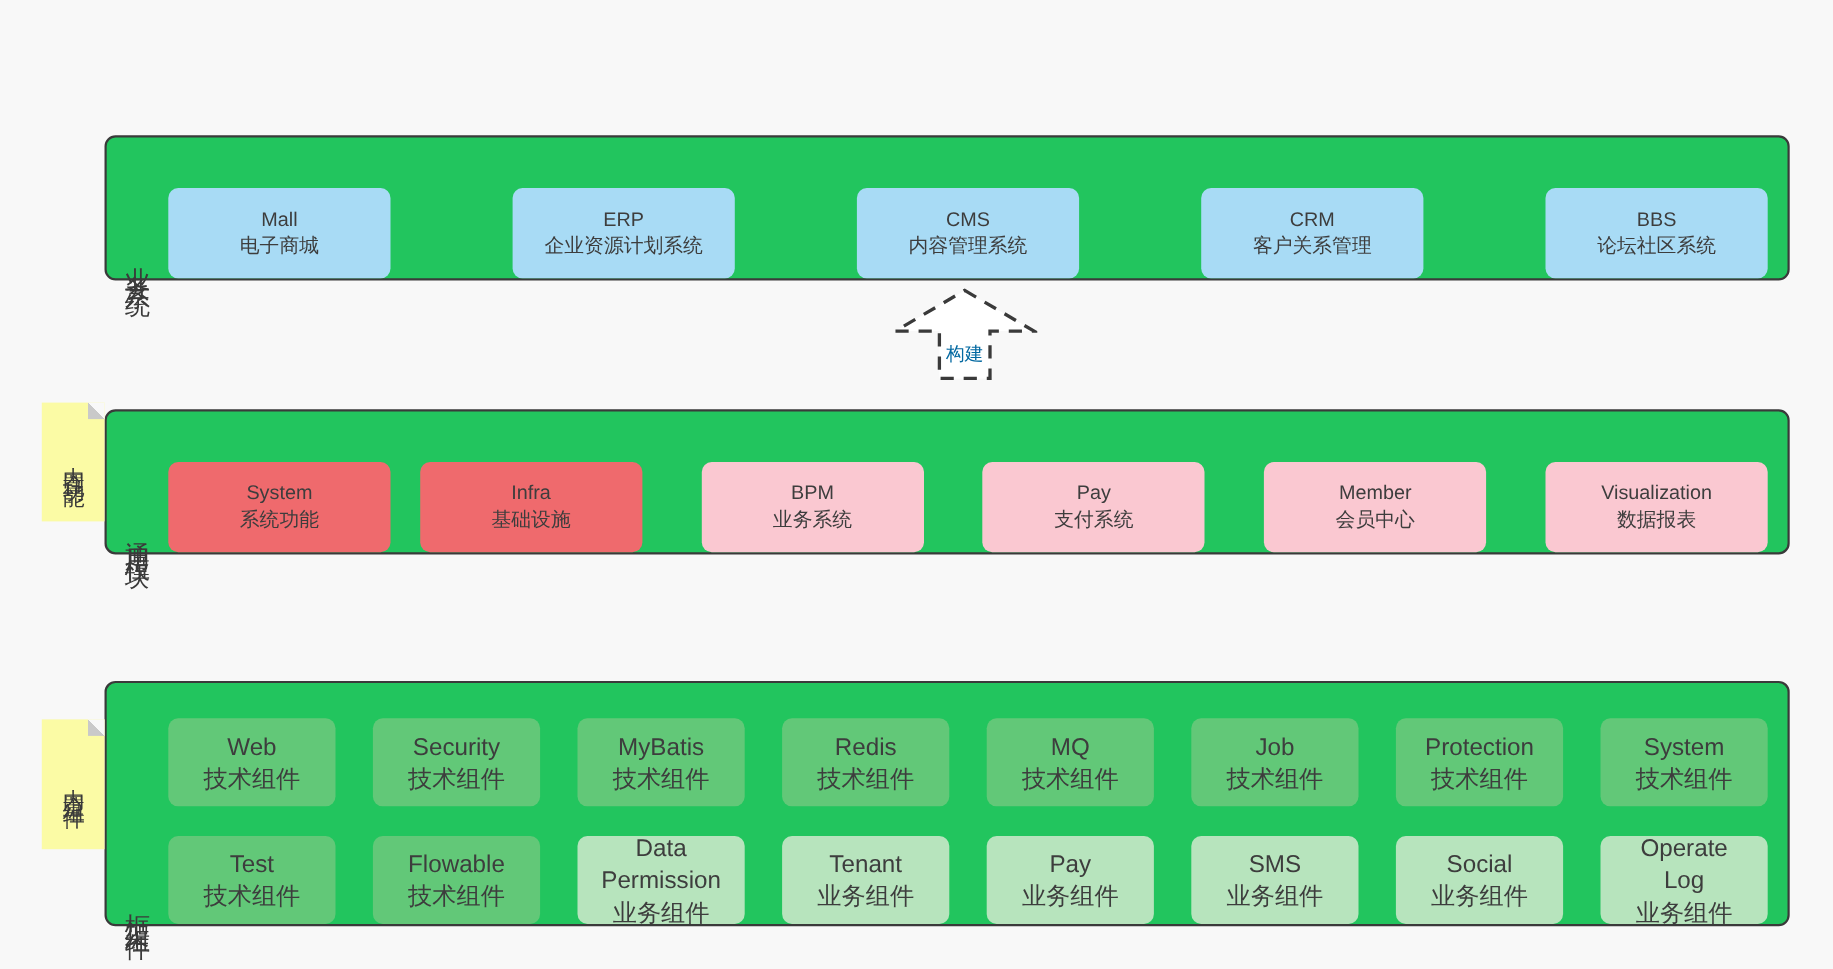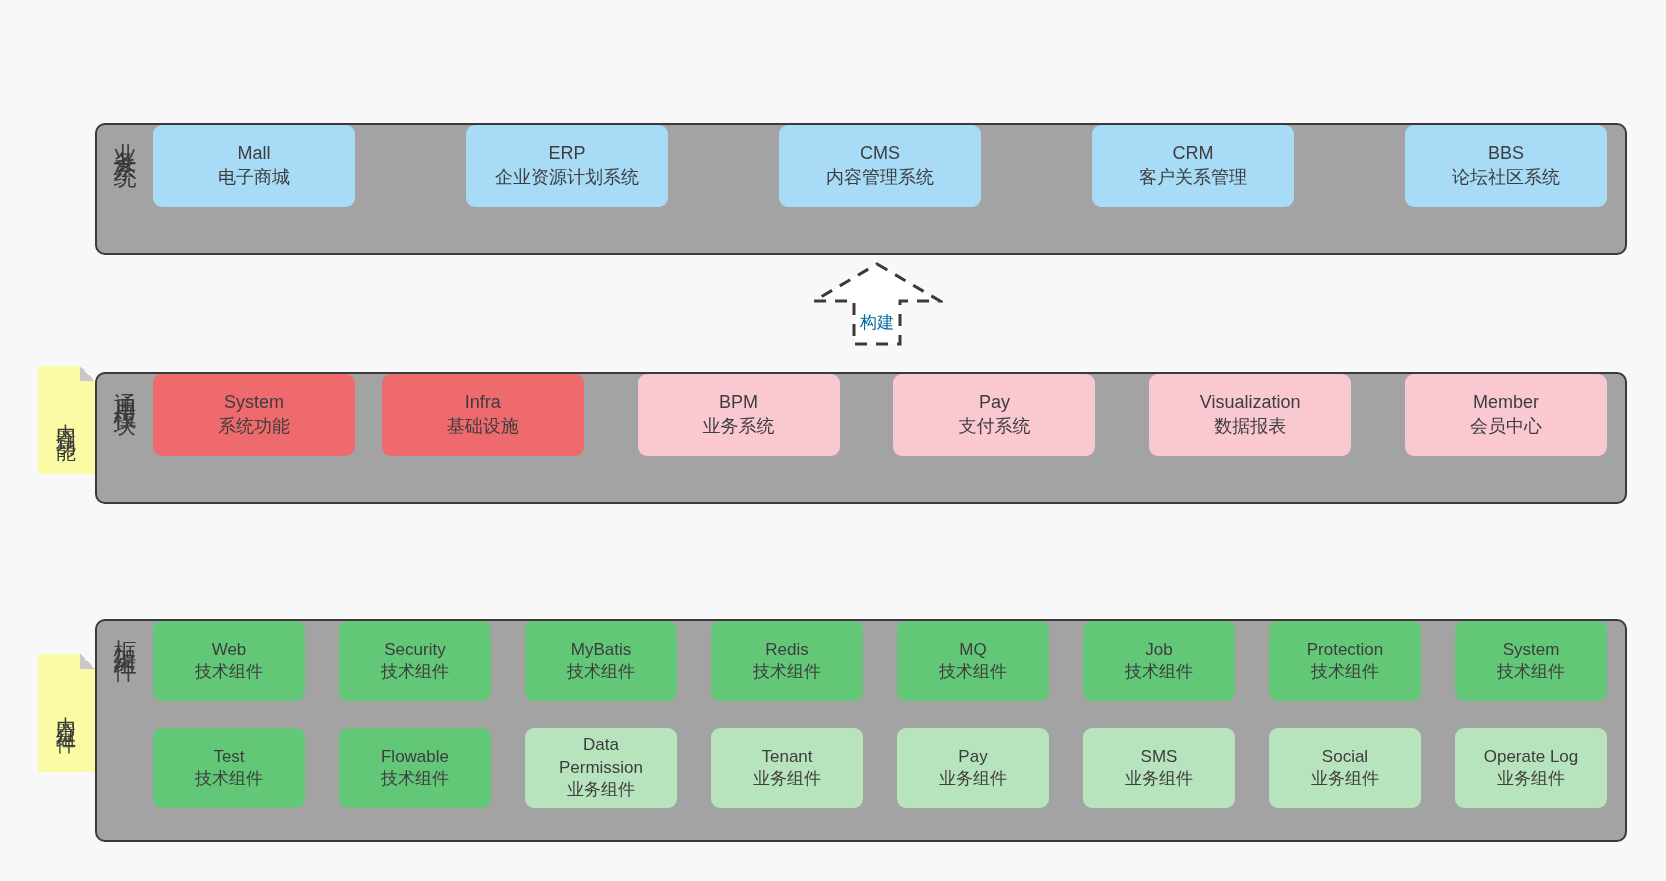--- a/index.html
+++ b/index.html
@@ -11,26 +11,26 @@
     position:relative;
     width:1666px;height:881px;
     background:#f8f8f8;
     overflow:hidden;
     color:#3d3d3d;
   }
   
   .layer{
     position:absolute;
     left:95px;width:1532px;
-    background:#a3a3a3;
+    background:#22c55e;
     border:2.5px solid #3a3a3a;
     border-radius:10px;
     box-sizing:border-box;
     display:flex;
-    align-items:flex-start;
+    align-items:flex-end;
     z-index:1;
   }
   .layer-business{top:123px;height:132px;}
   .layer-modules{top:372px;height:132px;}
   .layer-components{top:619px;height:223px;}
   .layer-label{
     width:56px;
     flex:0 0 56px;
     display:flex;
     align-items:center;
@@ -61,21 +61,21 @@
     display:flex;
     flex-direction:column;
     align-items:center;
     justify-content:center;
     text-align:center;
     border-radius:9px;
     box-sizing:border-box;
     line-height:1.32;
   }
   .box-lg{width:202px;height:82px;font-size:18px;padding:0 16px;}
-  .box-sm{width:152px;height:80px;font-size:17px;padding:0 17px;}
+  .box-sm{width:152px;height:80px;font-size:22px;padding:0 17px;}
   .blue{background:#a8dbf5;}
   .red{background:#ef6a6d;}
   .pink{background:#fac8d1;margin-left:27px;}
   .green{background:#62c878;}
   .lightgreen{background:#b7e4bd;}
   .box-title,.box-sub{width:100%;}
   
   .sticky{
     position:absolute;
     left:38px;
@@ -173,26 +173,26 @@
         </div>
         <div class="box box-lg pink">
           <div class="box-title">BPM</div>
           <div class="box-sub">业务系统</div>
         </div>
         <div class="box box-lg pink">
           <div class="box-title">Pay</div>
           <div class="box-sub">支付系统</div>
         </div>
         <div class="box box-lg pink">
+          <div class="box-title">Member</div>
+          <div class="box-sub">会员中心</div>
+        </div>
+        <div class="box box-lg pink">
           <div class="box-title">Visualization</div>
           <div class="box-sub">数据报表</div>
-        </div>
-        <div class="box box-lg pink">
-          <div class="box-title">Member</div>
-          <div class="box-sub">会员中心</div>
         </div>
       </div>
     </div>
   </div>
   <div class="sticky sticky-1">
     <span class="sticky-fold"></span>
     <span class="vtext">内置功能</span>
   </div>
 
 

